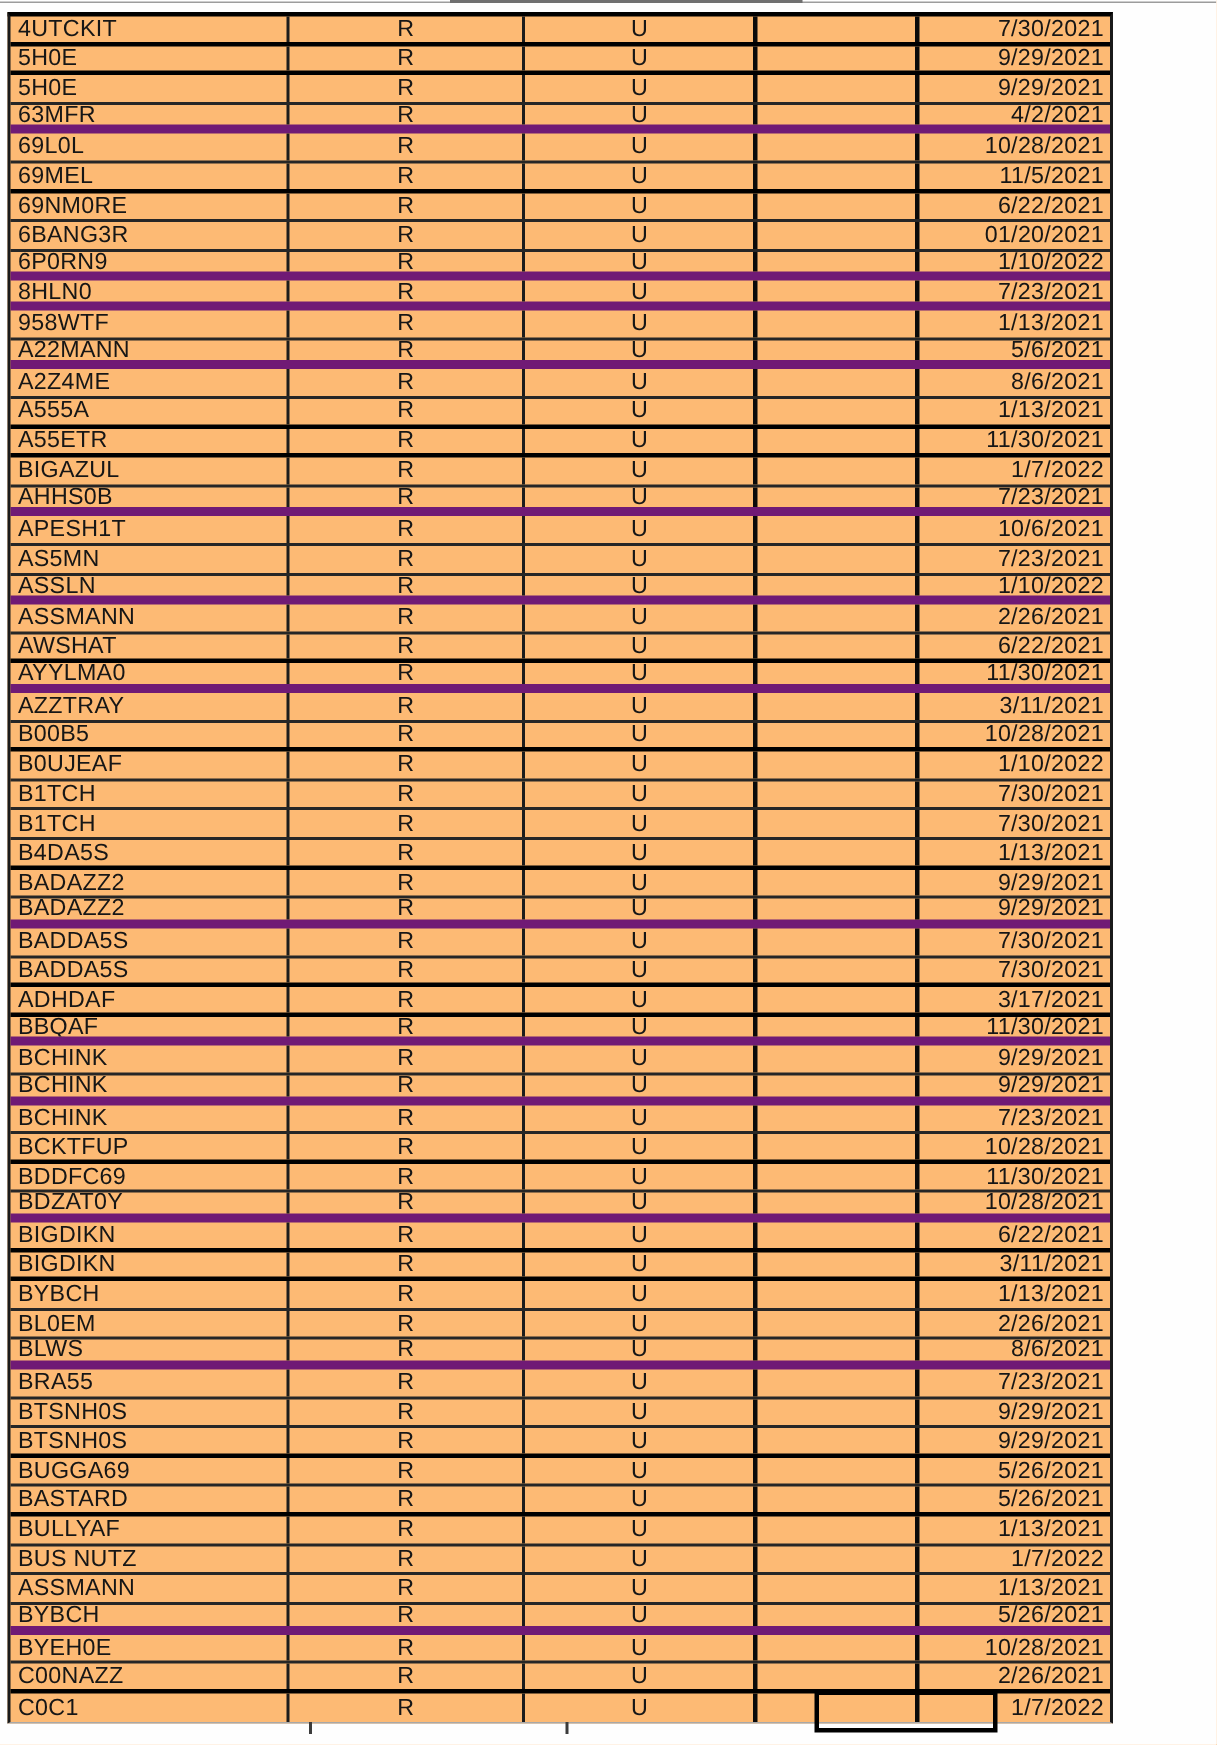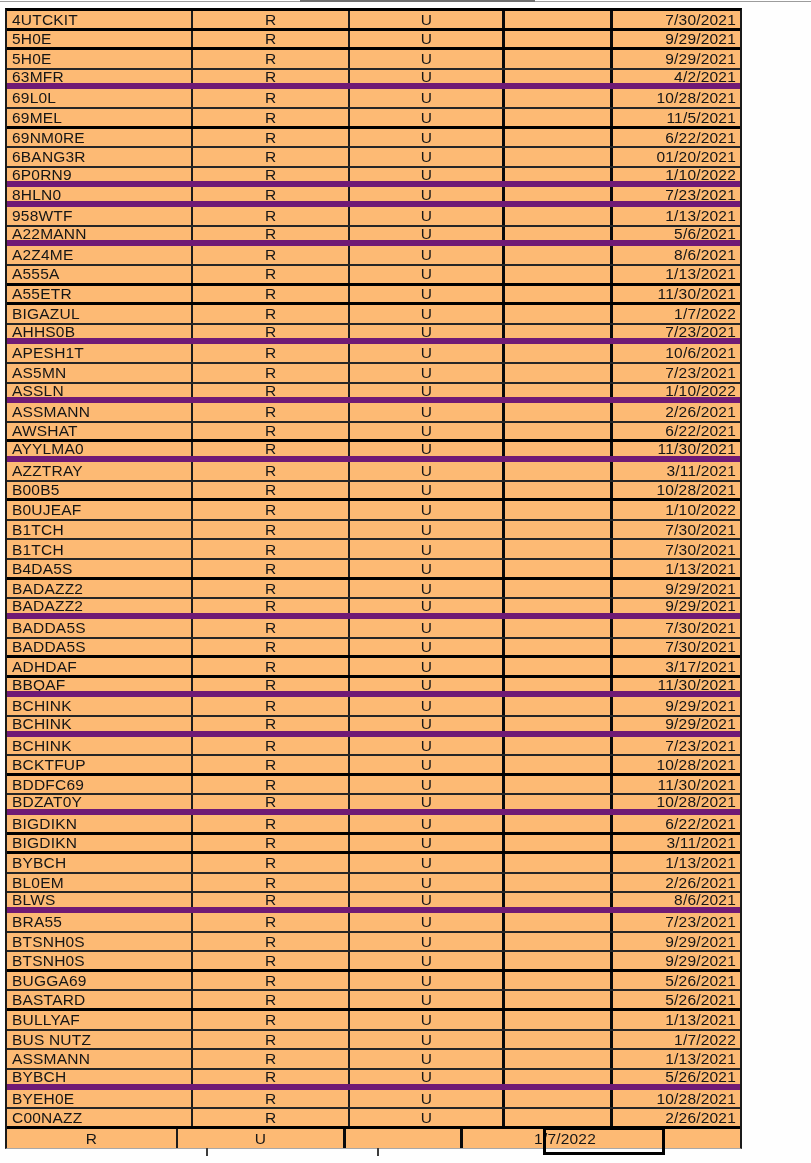--- a/index.html
+++ b/index.html
@@ -486,20 +486,21 @@
         <div class="cell c5">10/28/2021</div>
       </div>
       <div class="row bb-t">
         <div class="cell c1">C00NAZZ</div>
         <div class="cell c2">R</div>
         <div class="cell c3">U</div>
         <div class="cell c4"></div>
         <div class="cell c5">2/26/2021</div>
       </div>
       <div class="row bb-n">
+        <div class="cell c1">C0C1</div>
         <div class="cell c2">R</div>
         <div class="cell c3">U</div>
         <div class="cell c4"></div>
         <div class="cell c5">1/7/2022</div>
       </div>
       <div class="bold-box"></div>
   </div>
 
   <div class="stub stub-1"></div>
   <div class="stub stub-2"></div>

